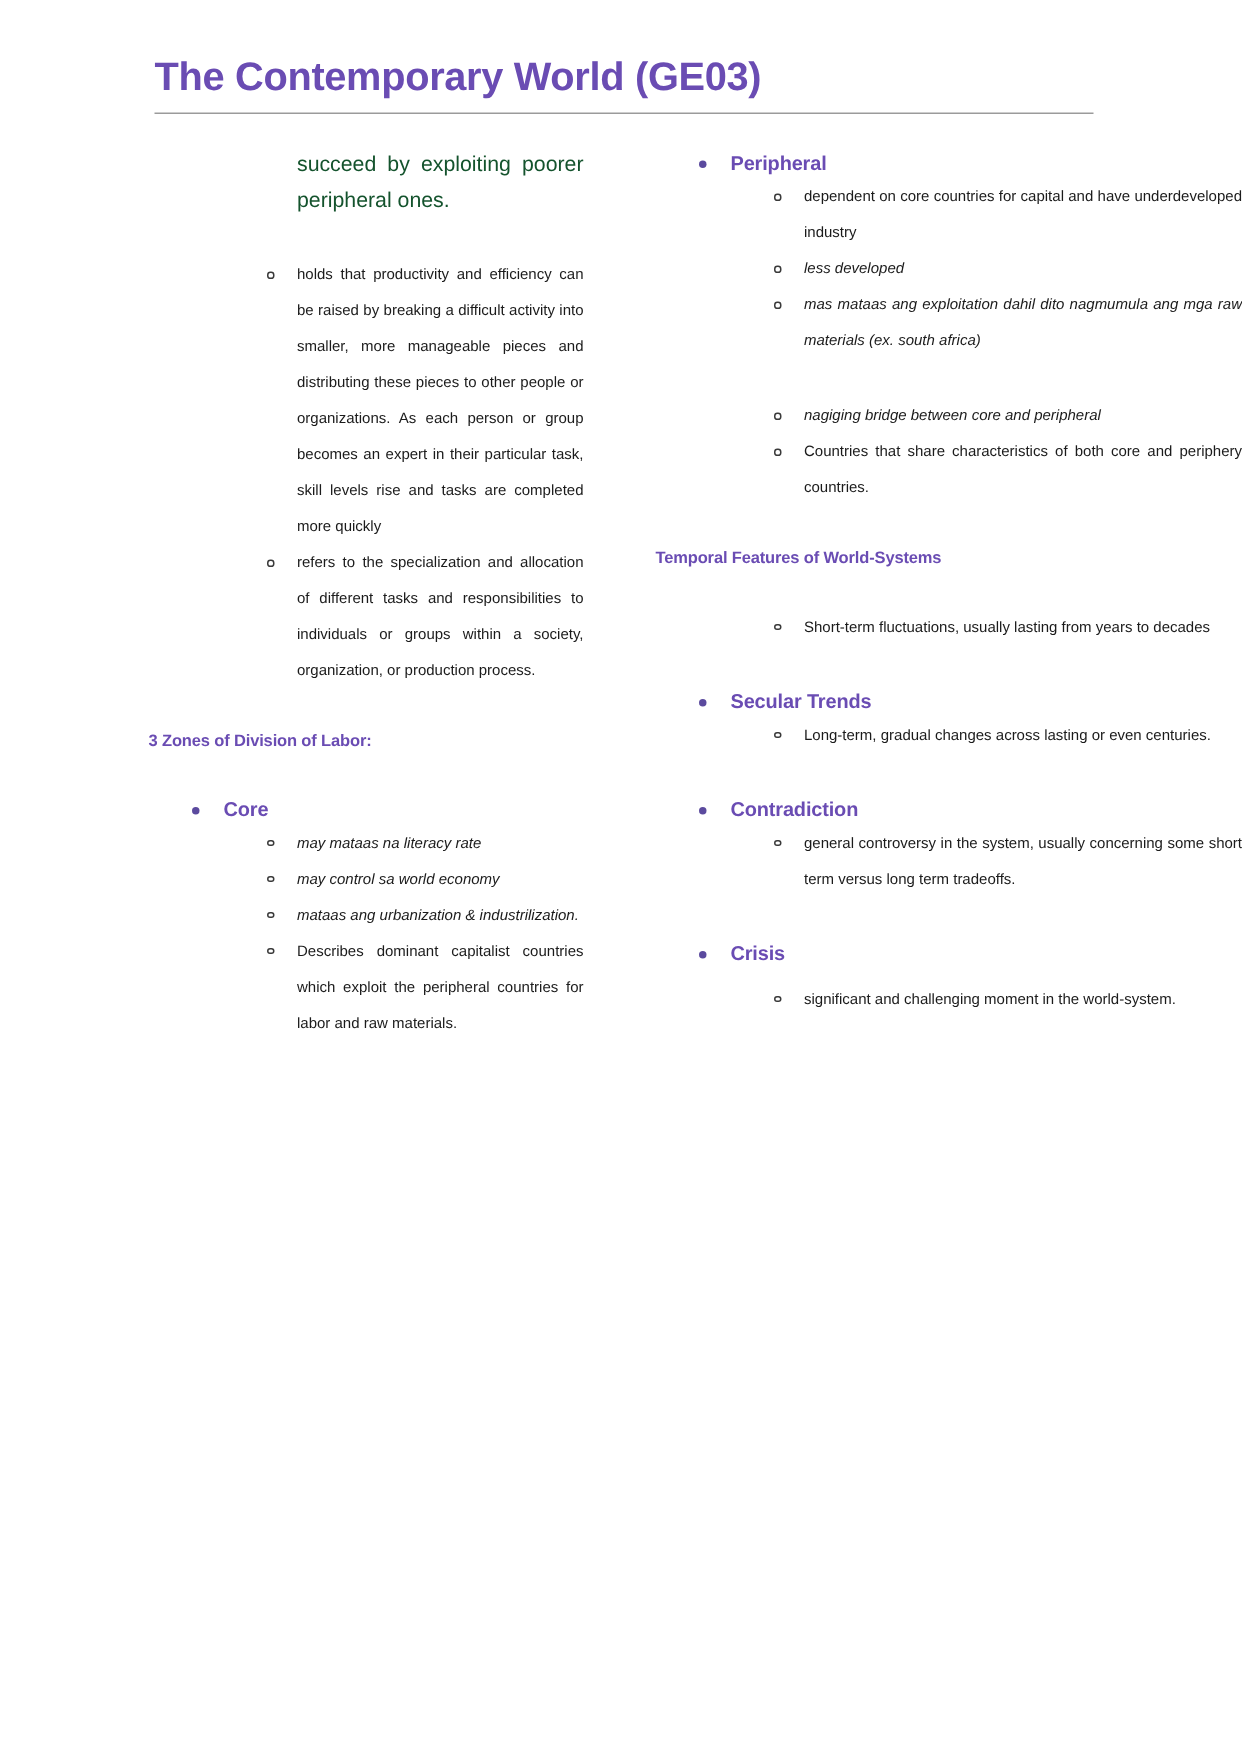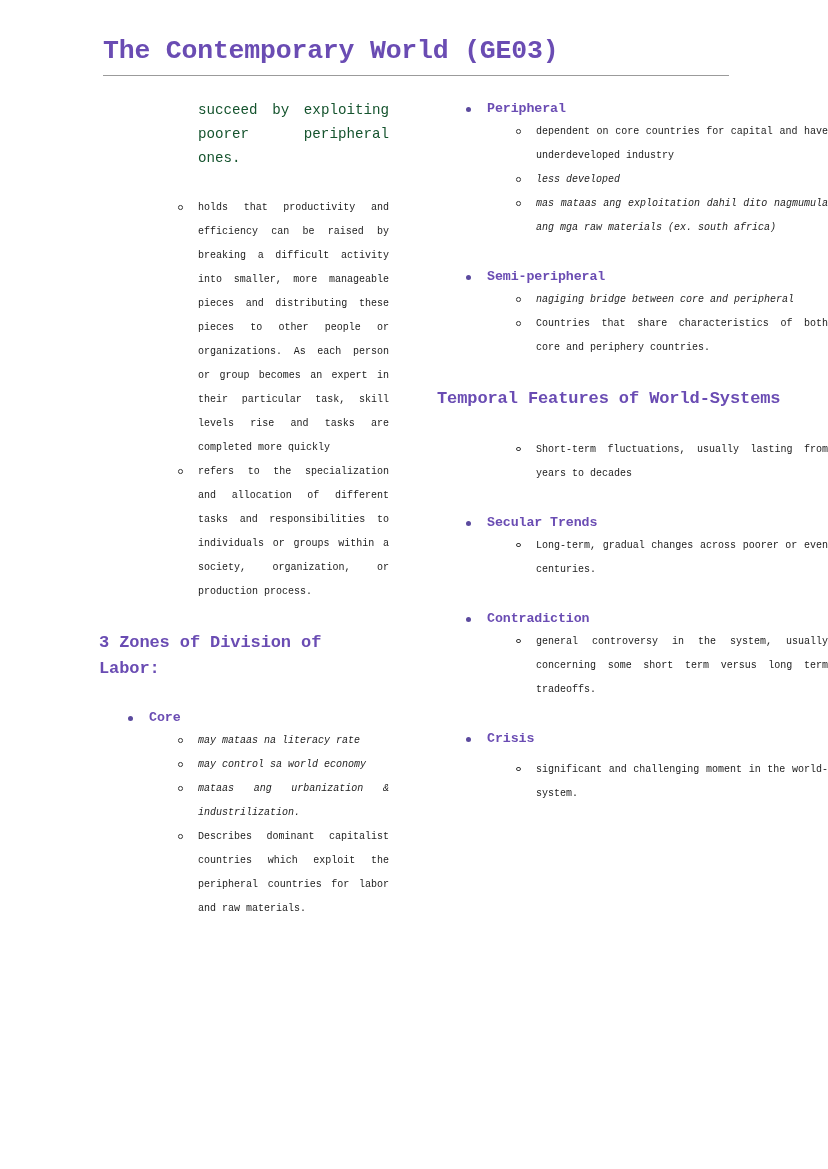--- a/index.html
+++ b/index.html
@@ -15,21 +15,20 @@
     position: relative;
     overflow: hidden;
   }
 
   .page {
     position: relative;
     width: 828px;
     height: 1169px;
     box-sizing: border-box;
     padding: 0;
-    font-family: Liberation Mono, monospace;
   }
 
   
   .title-wrap {
     position: absolute;
     left: 103px;
     top: 36px;
     width: 626px;
   }
   .doc-title {
@@ -65,21 +64,21 @@
     padding-left: 99px;
     padding-right: 25px;
   }
   .col-right {
     width: 414px;
     padding-left: 23px;
   }
 
   
   .section-head {
-    font-size: 17px;
+    font-size: 11px;
     font-weight: bold;
     color: #6a4cb3;
     line-height: 1.5;
     margin: 0;
     letter-spacing: -0.1px;
   }
 
   .cont-text {
     font-size: 14.2px;
     line-height: 24px;
@@ -221,24 +220,20 @@
         <span class="circ"></span>
         <span class="lvl2-text ital">less developed</span>
       </div>
       <div class="lvl2">
         <span class="circ"></span>
         <span class="lvl2-text ital">mas mataas ang exploitation dahil dito nagmumula ang mga raw materials (ex. south africa)</span>
       </div>
 
       <div class="gap-md"></div>
 
-      <div class="lvl1">
-        <span class="disc"></span>
-        <span class="lvl1-label">Semi-peripheral</span>
-      </div>
       <div class="lvl2">
         <span class="circ"></span>
         <span class="lvl2-text ital">nagiging bridge between core and peripheral</span>
       </div>
       <div class="lvl2">
         <span class="circ"></span>
         <span class="lvl2-text">Countries that share characteristics of both core and periphery countries.</span>
       </div>
 
       <div class="gap-md"></div>
@@ -253,21 +248,21 @@
       </div>
 
       <div class="gap-md"></div>
 
       <div class="lvl1">
         <span class="disc"></span>
         <span class="lvl1-label">Secular Trends</span>
       </div>
       <div class="lvl2">
         <span class="circ"></span>
-        <span class="lvl2-text">Long-term, gradual changes across poorer or even centuries.</span>
+        <span class="lvl2-text">Long-term, gradual changes across lasting or even centuries.</span>
       </div>
 
       <div class="gap-md"></div>
 
       <div class="lvl1">
         <span class="disc"></span>
         <span class="lvl1-label">Contradiction</span>
       </div>
       <div class="lvl2">
         <span class="circ"></span>

